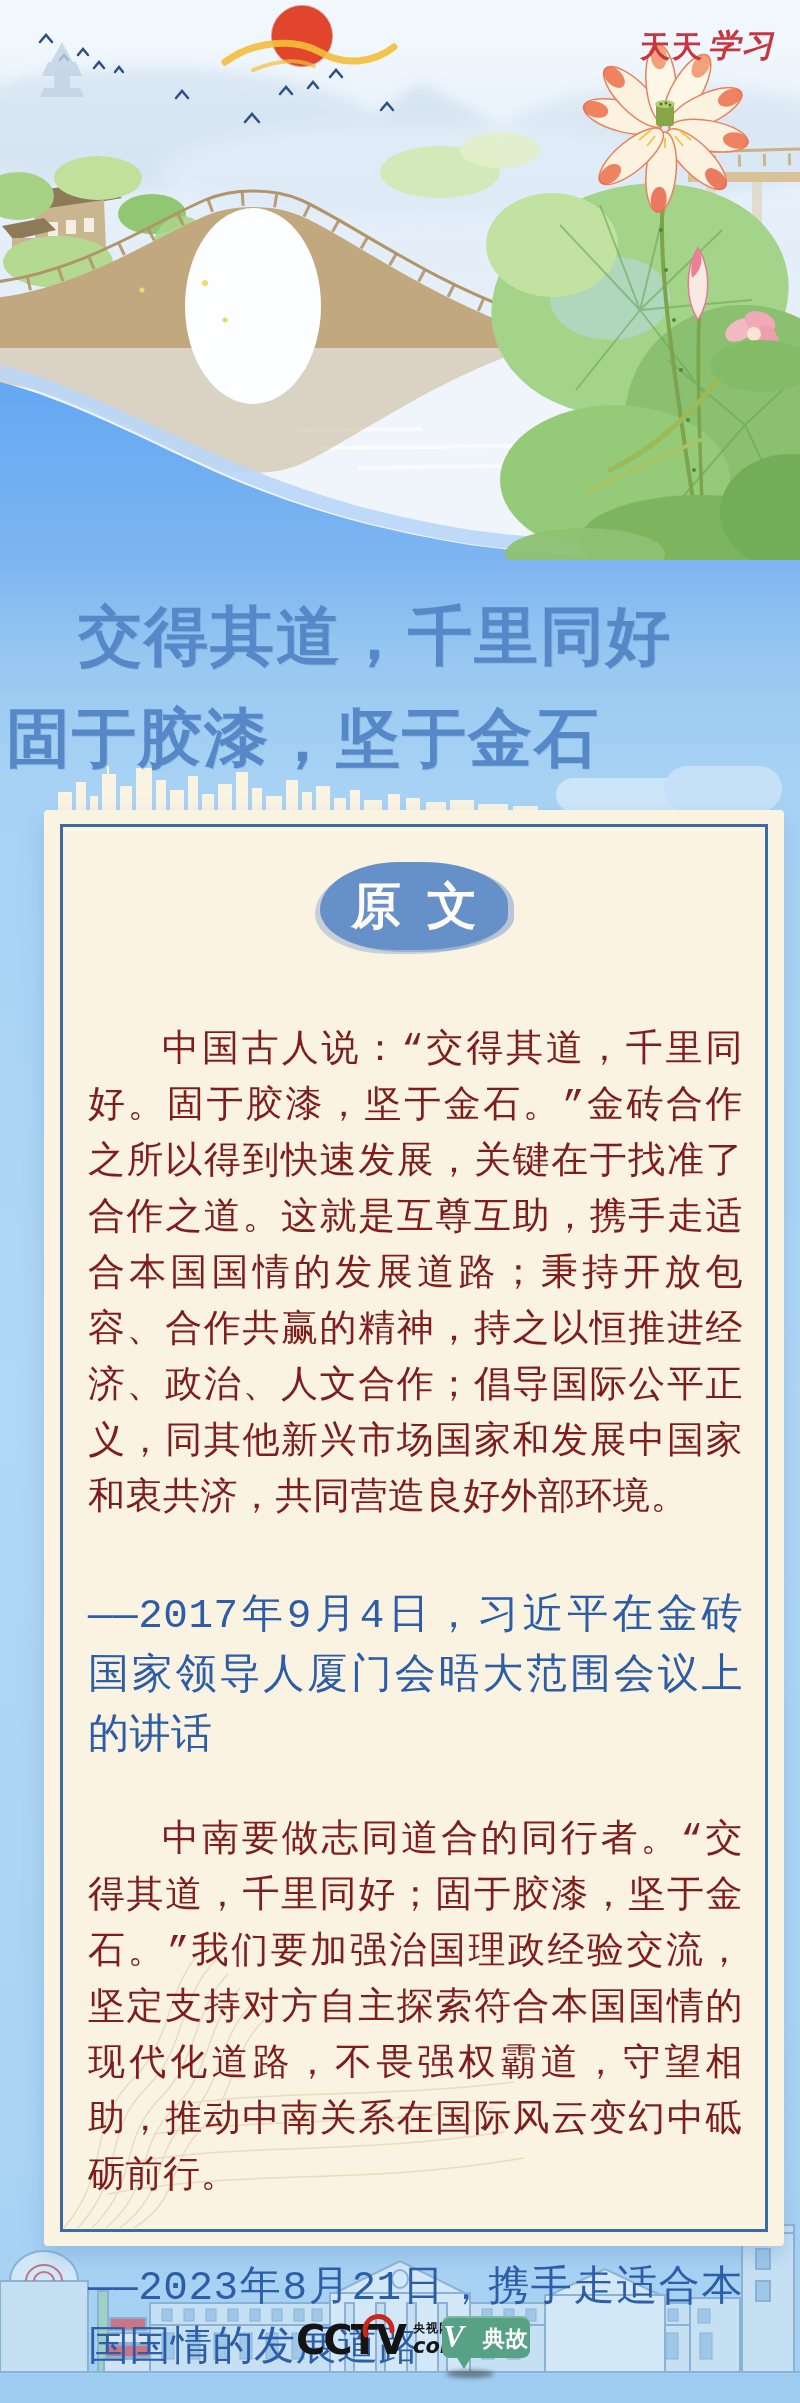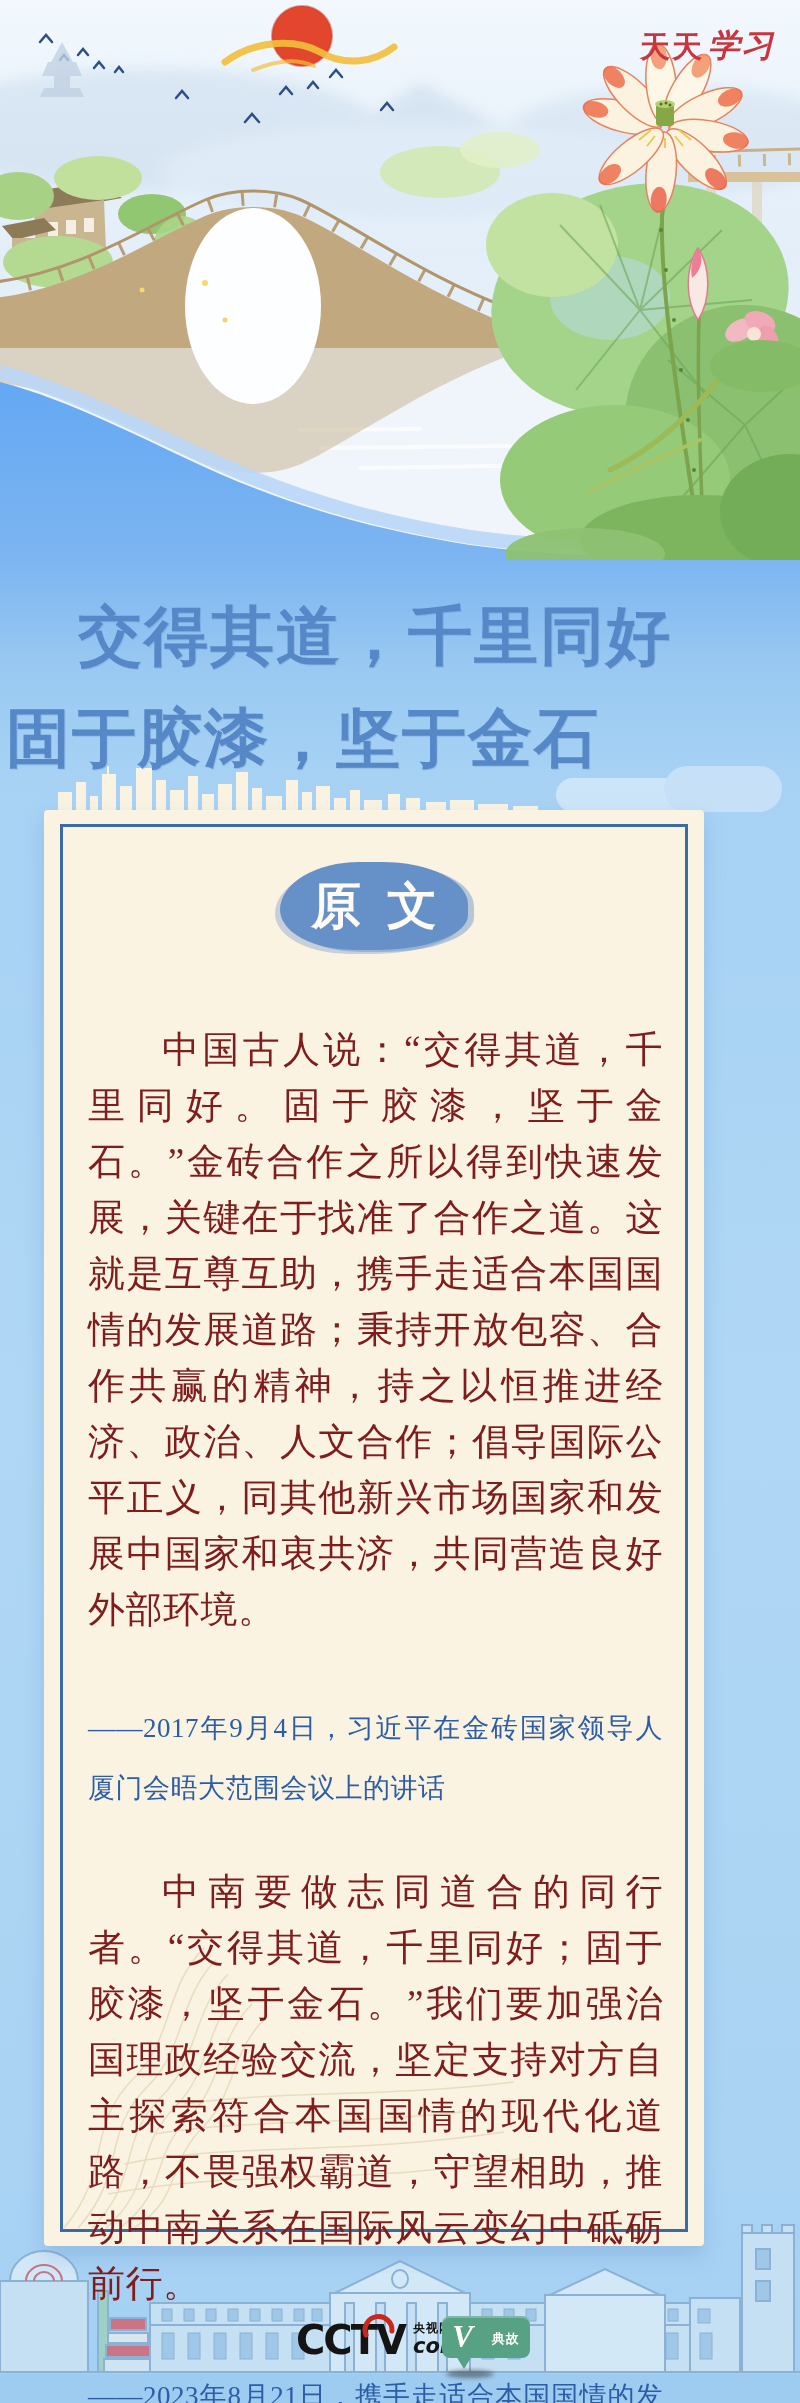--- a/index.html
+++ b/index.html
@@ -12,47 +12,47 @@
   .brand .b1{font-size:30px;font-weight:900;letter-spacing:2px;}
   .brand .b2{font-size:32px;font-weight:700;font-style:italic;letter-spacing:1px;margin-left:4px;}
   .title{position:absolute;left:6px;top:586px;width:796px;z-index:5;line-height:102px;font-weight:900;}
   .title .t1,.title .t2{display:block;font-size:64px;letter-spacing:2px;text-shadow:1px 1px 0 rgba(40,80,140,.15);}
   .title .t1{margin-left:72px;}
   .title .t2{}
   .skyline{position:absolute;left:58px;top:762px;z-index:2;}
   .cloud{position:absolute;background:#cde5f8;z-index:1;}
   .cloud.c1{left:556px;top:778px;width:156px;height:34px;border-radius:20px;}
   .cloud.c2{left:664px;top:766px;width:118px;height:46px;border-radius:26px;background:#c6e1f7;}
-  .card{position:absolute;left:44px;top:810px;width:660px;height:1436px;background:#faf3e2;border-radius:4px;
-        box-shadow:0 10px 20px rgba(110,155,205,.38);z-index:3;}
+  .card{position:absolute;left:44px;top:810px;width:740px;height:1436px;background:#faf3e2;border-radius:4px;
+        box-shadow:0 10px 20px rgba(110,155,205,.38);z-index:3;font-family:Liberation Mono, monospace;}
   .card-border{position:absolute;left:16px;top:14px;right:16px;bottom:14px;border:3px solid #3b6ba6;pointer-events:none;}
   .swirl{position:absolute;left:20px;bottom:18px;opacity:.55;}
   .badge{position:relative;width:188px;height:88px;margin:52px auto 0 auto;background:#6690c8;
          border-radius:48% 52% 55% 45% / 62% 55% 45% 52%;display:flex;align-items:center;justify-content:center;
          box-shadow:6px 2px 0 rgba(102,144,200,.45), -5px 4px 0 rgba(102,144,200,.35);}
   .badge span{color:#fdfbf4;font-size:50px;font-weight:700;letter-spacing:26px;padding-left:26px;}
   .card-text{position:relative;padding:0 41px 0 44px;z-index:2;}
   .quote{margin:0;font-size:37px;line-height:56px;color:#7f1d1d;text-align:justify;text-indent:2em;
          text-justify:inter-ideograph;letter-spacing:.5px;}
   .q1{margin-top:72px;}
   .q2{margin-top:46px;}
-  .attr{margin:0;font-size:27px;line-height:60px;color:#2c5da6;text-align:justify;letter-spacing:.5px;}
+  .attr{margin:0;font-size:41px;line-height:60px;color:#2c5da6;text-align:justify;letter-spacing:.5px;}
   .a1{margin-top:60px;}
   .a2{margin-top:54px;}
   .footer-svg{position:absolute;left:0;top:2173px;z-index:2;}
   .cctv{position:absolute;left:296px;top:2320px;z-index:4;display:flex;align-items:flex-start;height:44px;}
   .cctv .word{font-family:"DejaVu Sans",sans-serif;font-size:40px;font-weight:900;letter-spacing:-2px;color:#141414;line-height:40px;}
   .cctv .swoosh{position:absolute;left:64px;top:-12px;}
   .cctv .col{display:flex;flex-direction:column;margin-left:8px;margin-top:1px;}
   .cctv .cn{font-family:"DejaVu Sans",sans-serif;font-size:12px;font-weight:700;color:#141414;letter-spacing:1px;line-height:14px;}
   .cctv .com{font-family:"DejaVu Sans",sans-serif;font-size:21px;font-weight:800;color:#141414;line-height:22px;font-style:italic;}
   .vbadge{position:absolute;left:442px;top:2316px;width:88px;height:42px;background:#57a184;border-radius:8px;z-index:4;
           display:flex;align-items:center;justify-content:center;box-shadow:inset 0 2px 0 rgba(255,255,255,.25);}
   .vbadge .v{color:#fff;font-size:31px;font-weight:700;font-style:italic;line-height:30px;}
-  .vbadge .vt{color:#fff;font-size:13px;font-weight:700;margin-left:19px;margin-top:4px;letter-spacing:1px;text-align:right;}
+  .vbadge .vt{color:#fff;font-size:22px;font-weight:700;margin-left:19px;margin-top:4px;letter-spacing:1px;text-align:right;}
   .vbadge::after{content:"";position:absolute;left:14px;bottom:-11px;width:0;height:0;
                  border-left:8px solid transparent;border-right:8px solid transparent;border-top:13px solid #57a184;}
   .vbadge::before{content:"";position:absolute;left:4px;bottom:-20px;width:48px;height:8px;background:rgba(45,45,45,.5);
                   border-radius:50%;filter:blur(2px);}
 </style>
 </head>
 <body>
 
 <div class="page">
 

